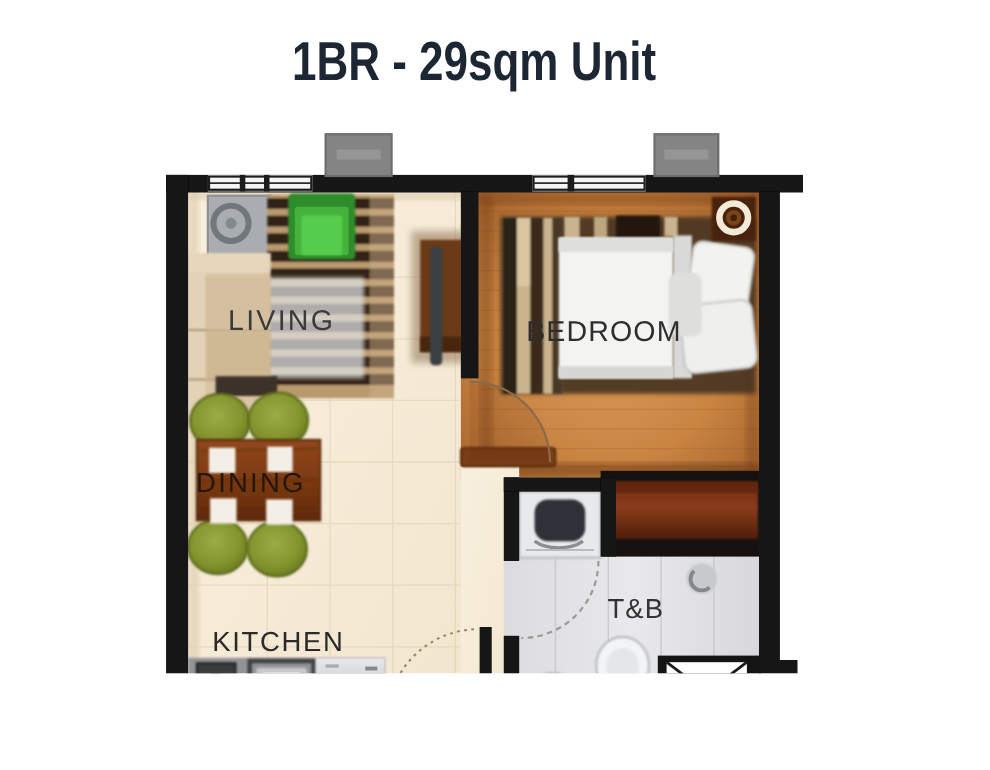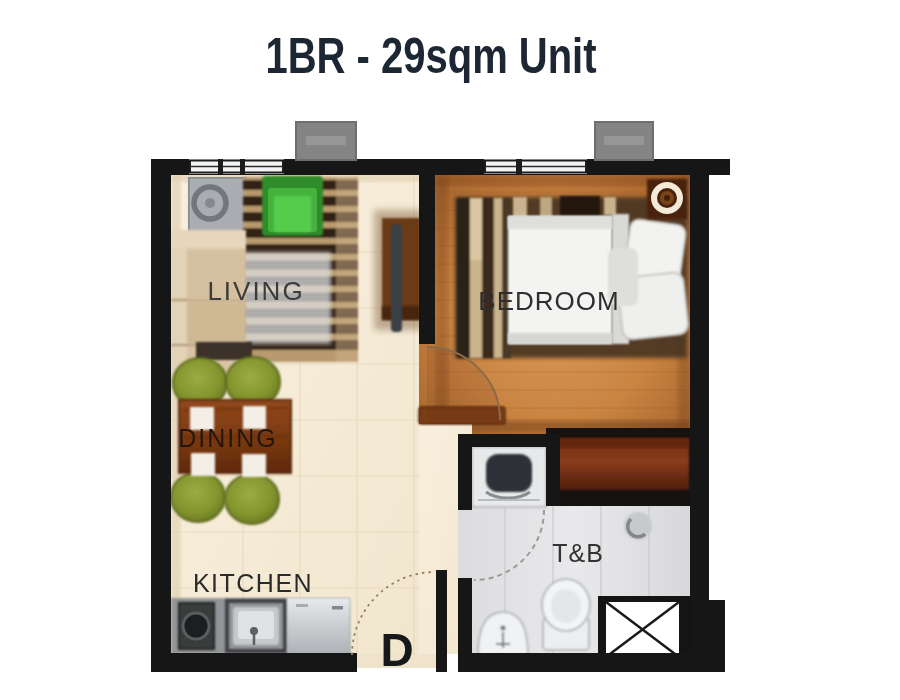--- a/index.html
+++ b/index.html
@@ -1,16 +1,16 @@
 <!DOCTYPE html>
 <html><head>
 <meta charset="utf-8">
 <style>
   html,body{margin:0;padding:0;background:#ffffff;}
-  .wrap{width:900px;height:700px;position:relative;font-family:"Liberation Sans",sans-serif;}
+  .wrap{width:900px;height:612px;position:relative;font-family:"Liberation Sans",sans-serif;}
   svg{display:block;}
 </style>
 </head>
 <body>
 <div class="wrap">
 <svg width="900" height="700" viewBox="0 0 900 700">
 <defs>
   <linearGradient id="beige" x1="0" y1="0" x2="1" y2="1">
     <stop offset="0" stop-color="#f8efde"></stop>
     <stop offset="0.5" stop-color="#f5ebd6"></stop>

